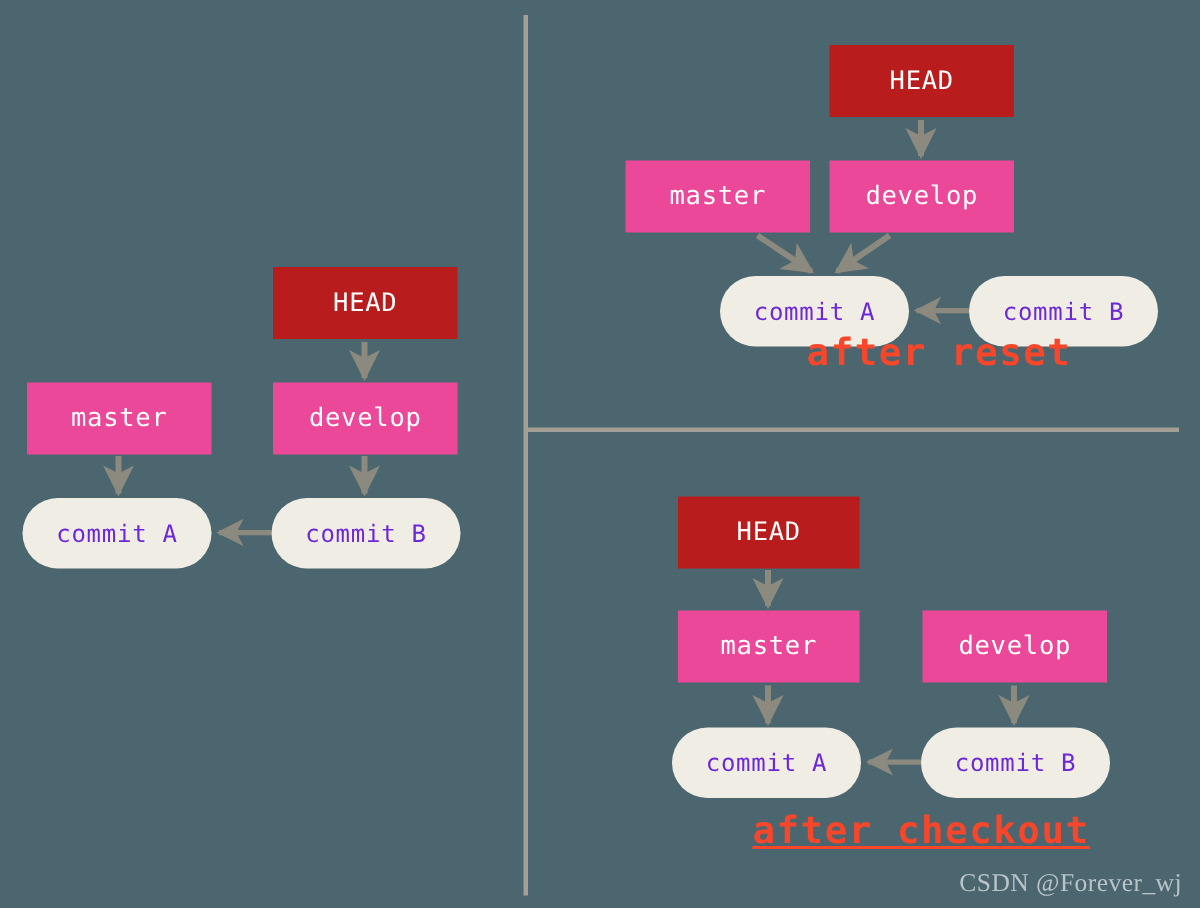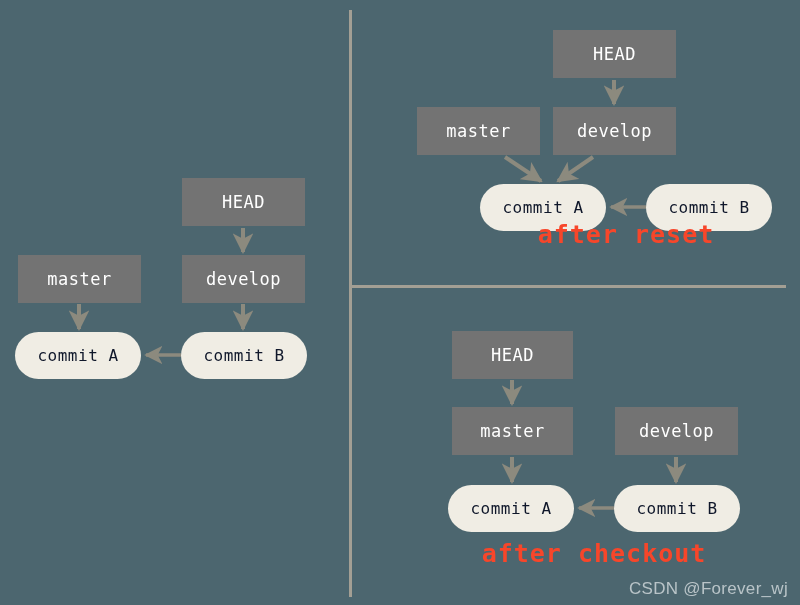--- a/index.html
+++ b/index.html
@@ -29,54 +29,54 @@
   .node {
     position: absolute;
     display: flex;
     align-items: center;
     justify-content: center;
     box-sizing: border-box;
     font-family: "DejaVu Sans Mono", monospace;
     white-space: nowrap;
   }
   .head-box {
-    background: #737373;
+    background: #b91c1c;
     color: #ffffff;
     font-size: 17px;
     letter-spacing: 0.5px;
   }
   .branch-box {
-    background: #737373;
+    background: #ec4899;
     color: #ffffff;
     font-size: 17px;
     letter-spacing: 0.5px;
   }
   .commit-pill {
     background: #f0ede4;
-    color: #0f172a;
+    color: #6d28d9;
     font-size: 16px;
     border-radius: 999px;
     letter-spacing: 0.5px;
   }
   .caption {
     position: absolute;
     color: #f7462a;
     font-family: "DejaVu Sans Mono", monospace;
     font-size: 25px;
     font-weight: bold;
     letter-spacing: 1px;
     white-space: nowrap;
     text-align: center;
   }
   .watermark {
     position: absolute;
     right: 12px;
     bottom: 6px;
     color: #b9c4c8;
-    font-family: Liberation Sans, sans-serif;
+    font-family: Liberation Serif, serif;
     font-size: 17px;
     letter-spacing: 0.3px;
   }
 </style>
 </head>
 <body>
 
 <div id="stage">
 
   <svg class="layer" viewBox="0 0 800 605">
@@ -146,17 +146,17 @@
   </div>
   <div class="node branch-box" style="left:615px; top:407px; width:123px; height:48px;">
     <span>develop</span>
   </div>
   <div class="node commit-pill" style="left:448px; top:485px; width:126px; height:47px;">
     <span>commit A</span>
   </div>
   <div class="node commit-pill" style="left:614px; top:485px; width:126px; height:47px;">
     <span>commit B</span>
   </div>
-  <div class="caption" style="left:448px; top:539px; width:292px;">after checkout</div>
+  <div class="caption" style="left:468px; top:539px; width:292px;text-decoration:underline;">after checkout</div>
 
   <div class="watermark">CSDN @Forever_wj</div>
 
 </div>
 
 </body></html>

